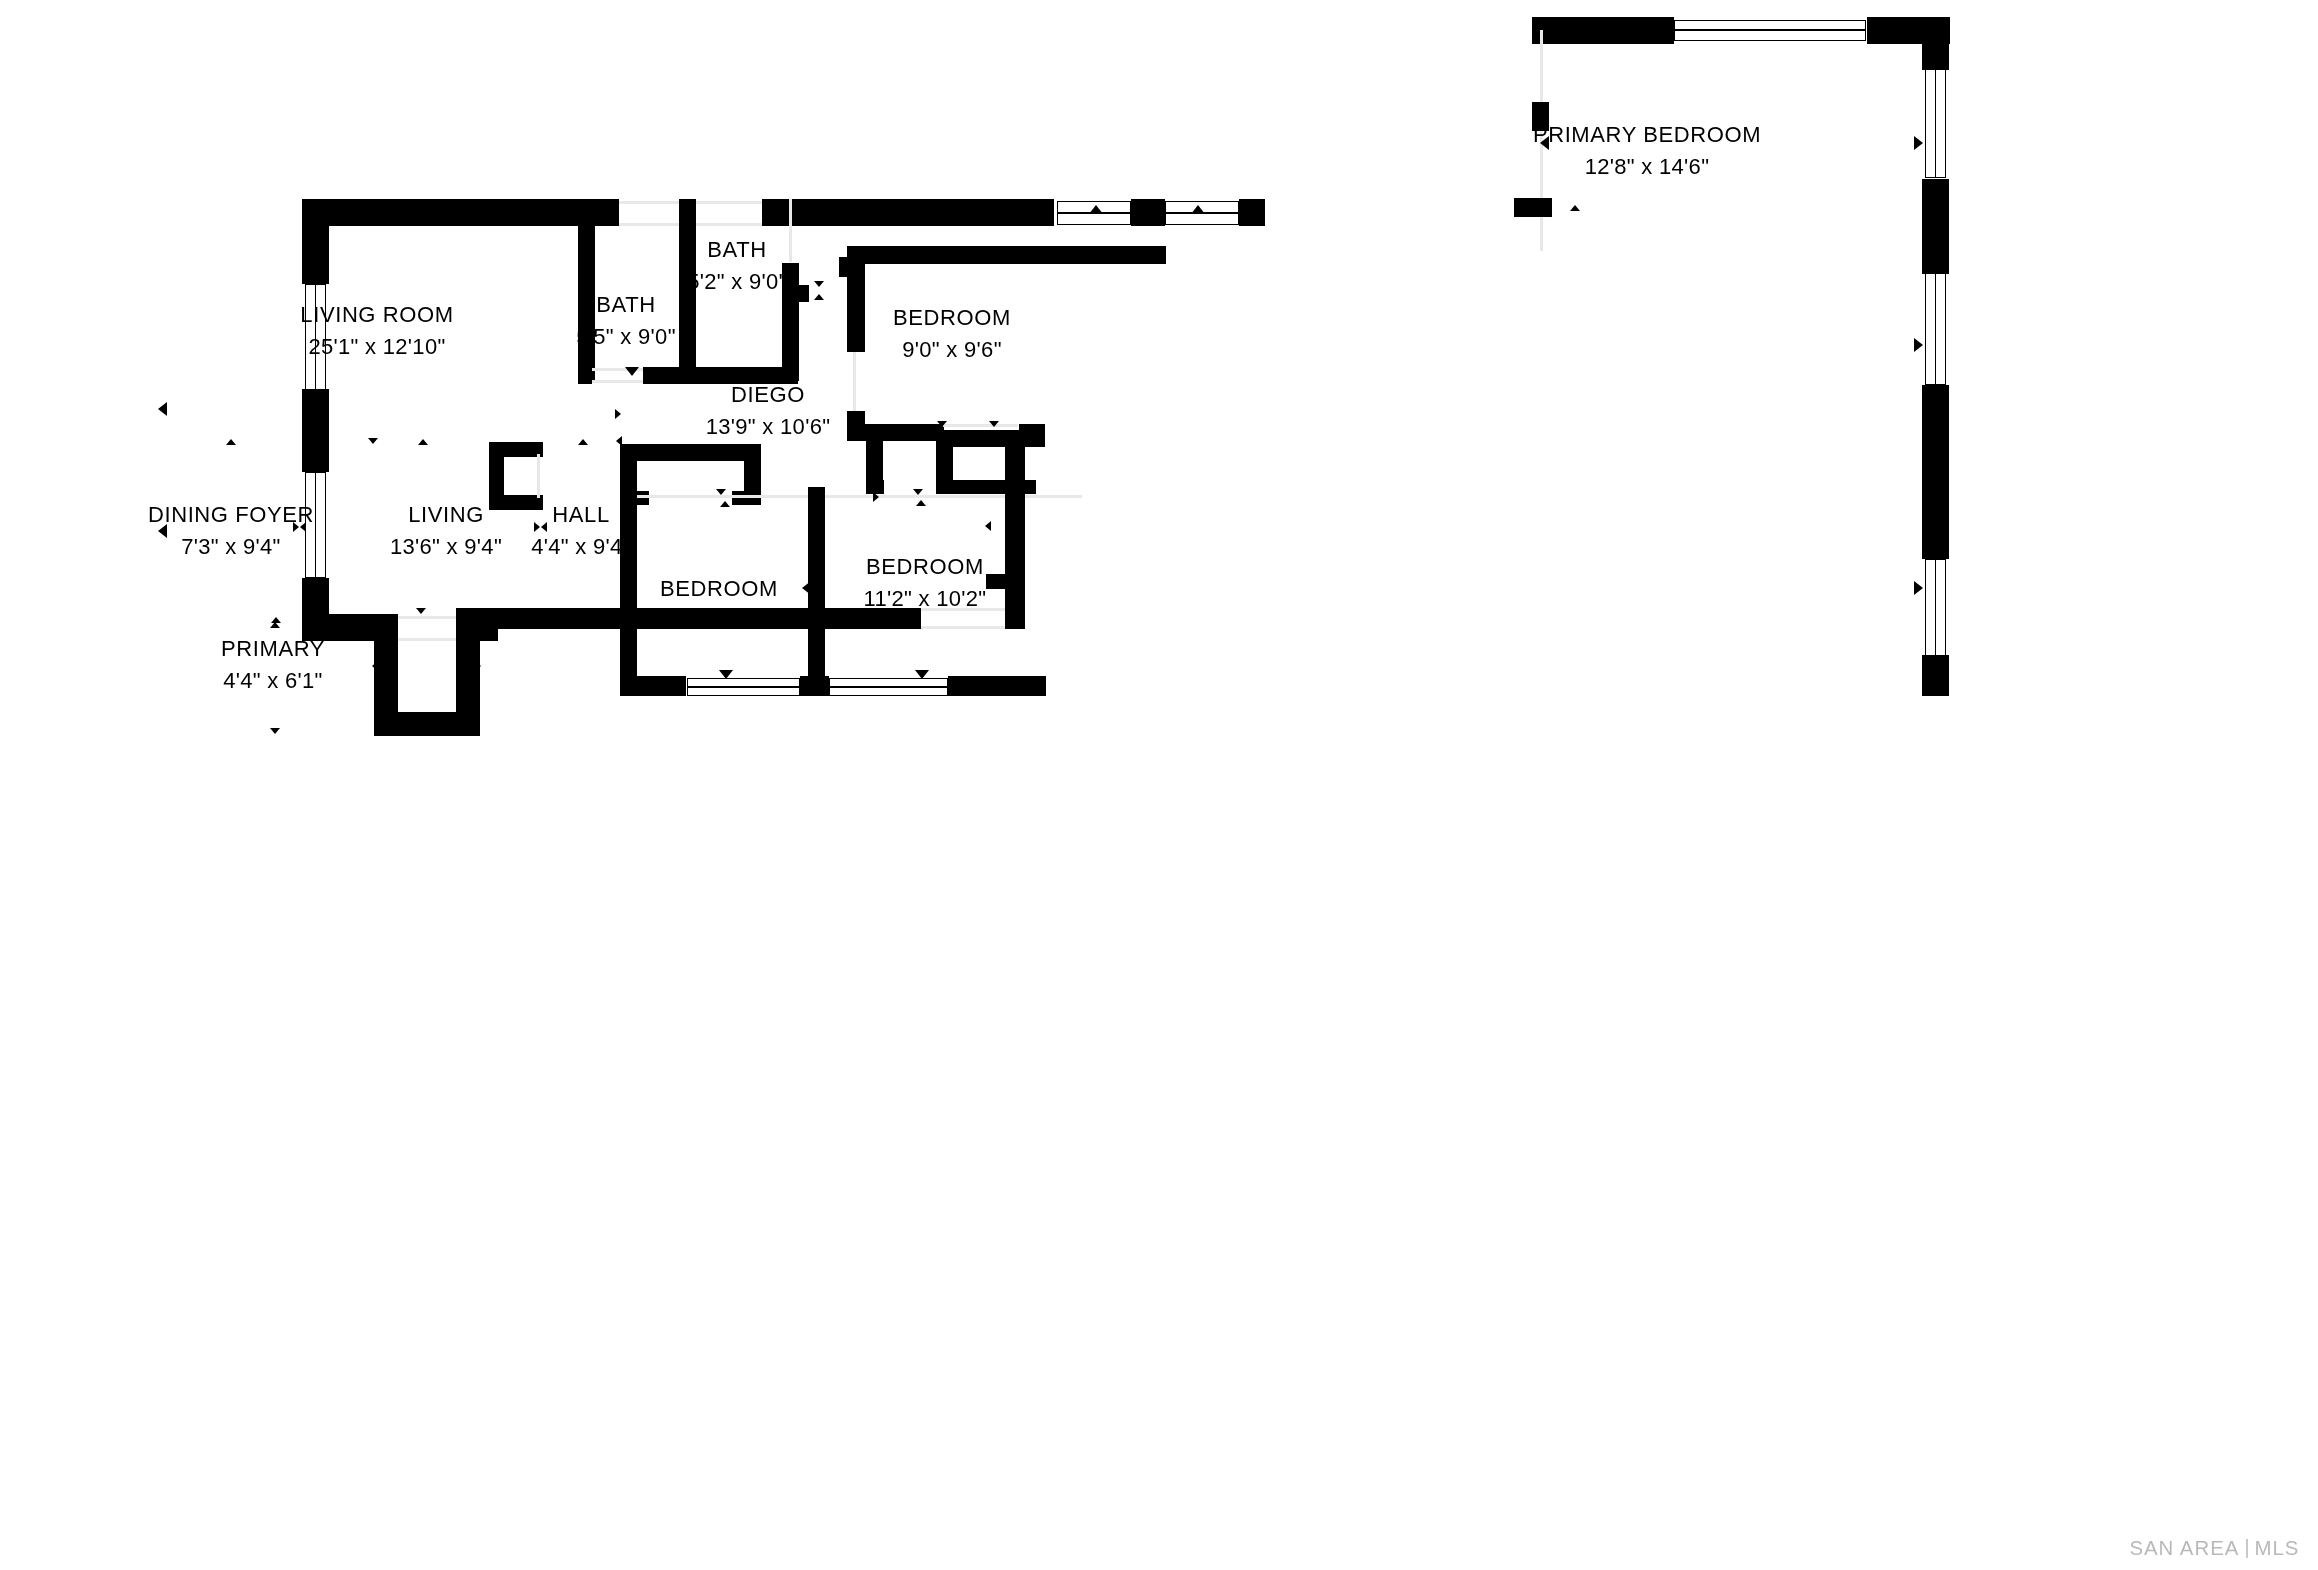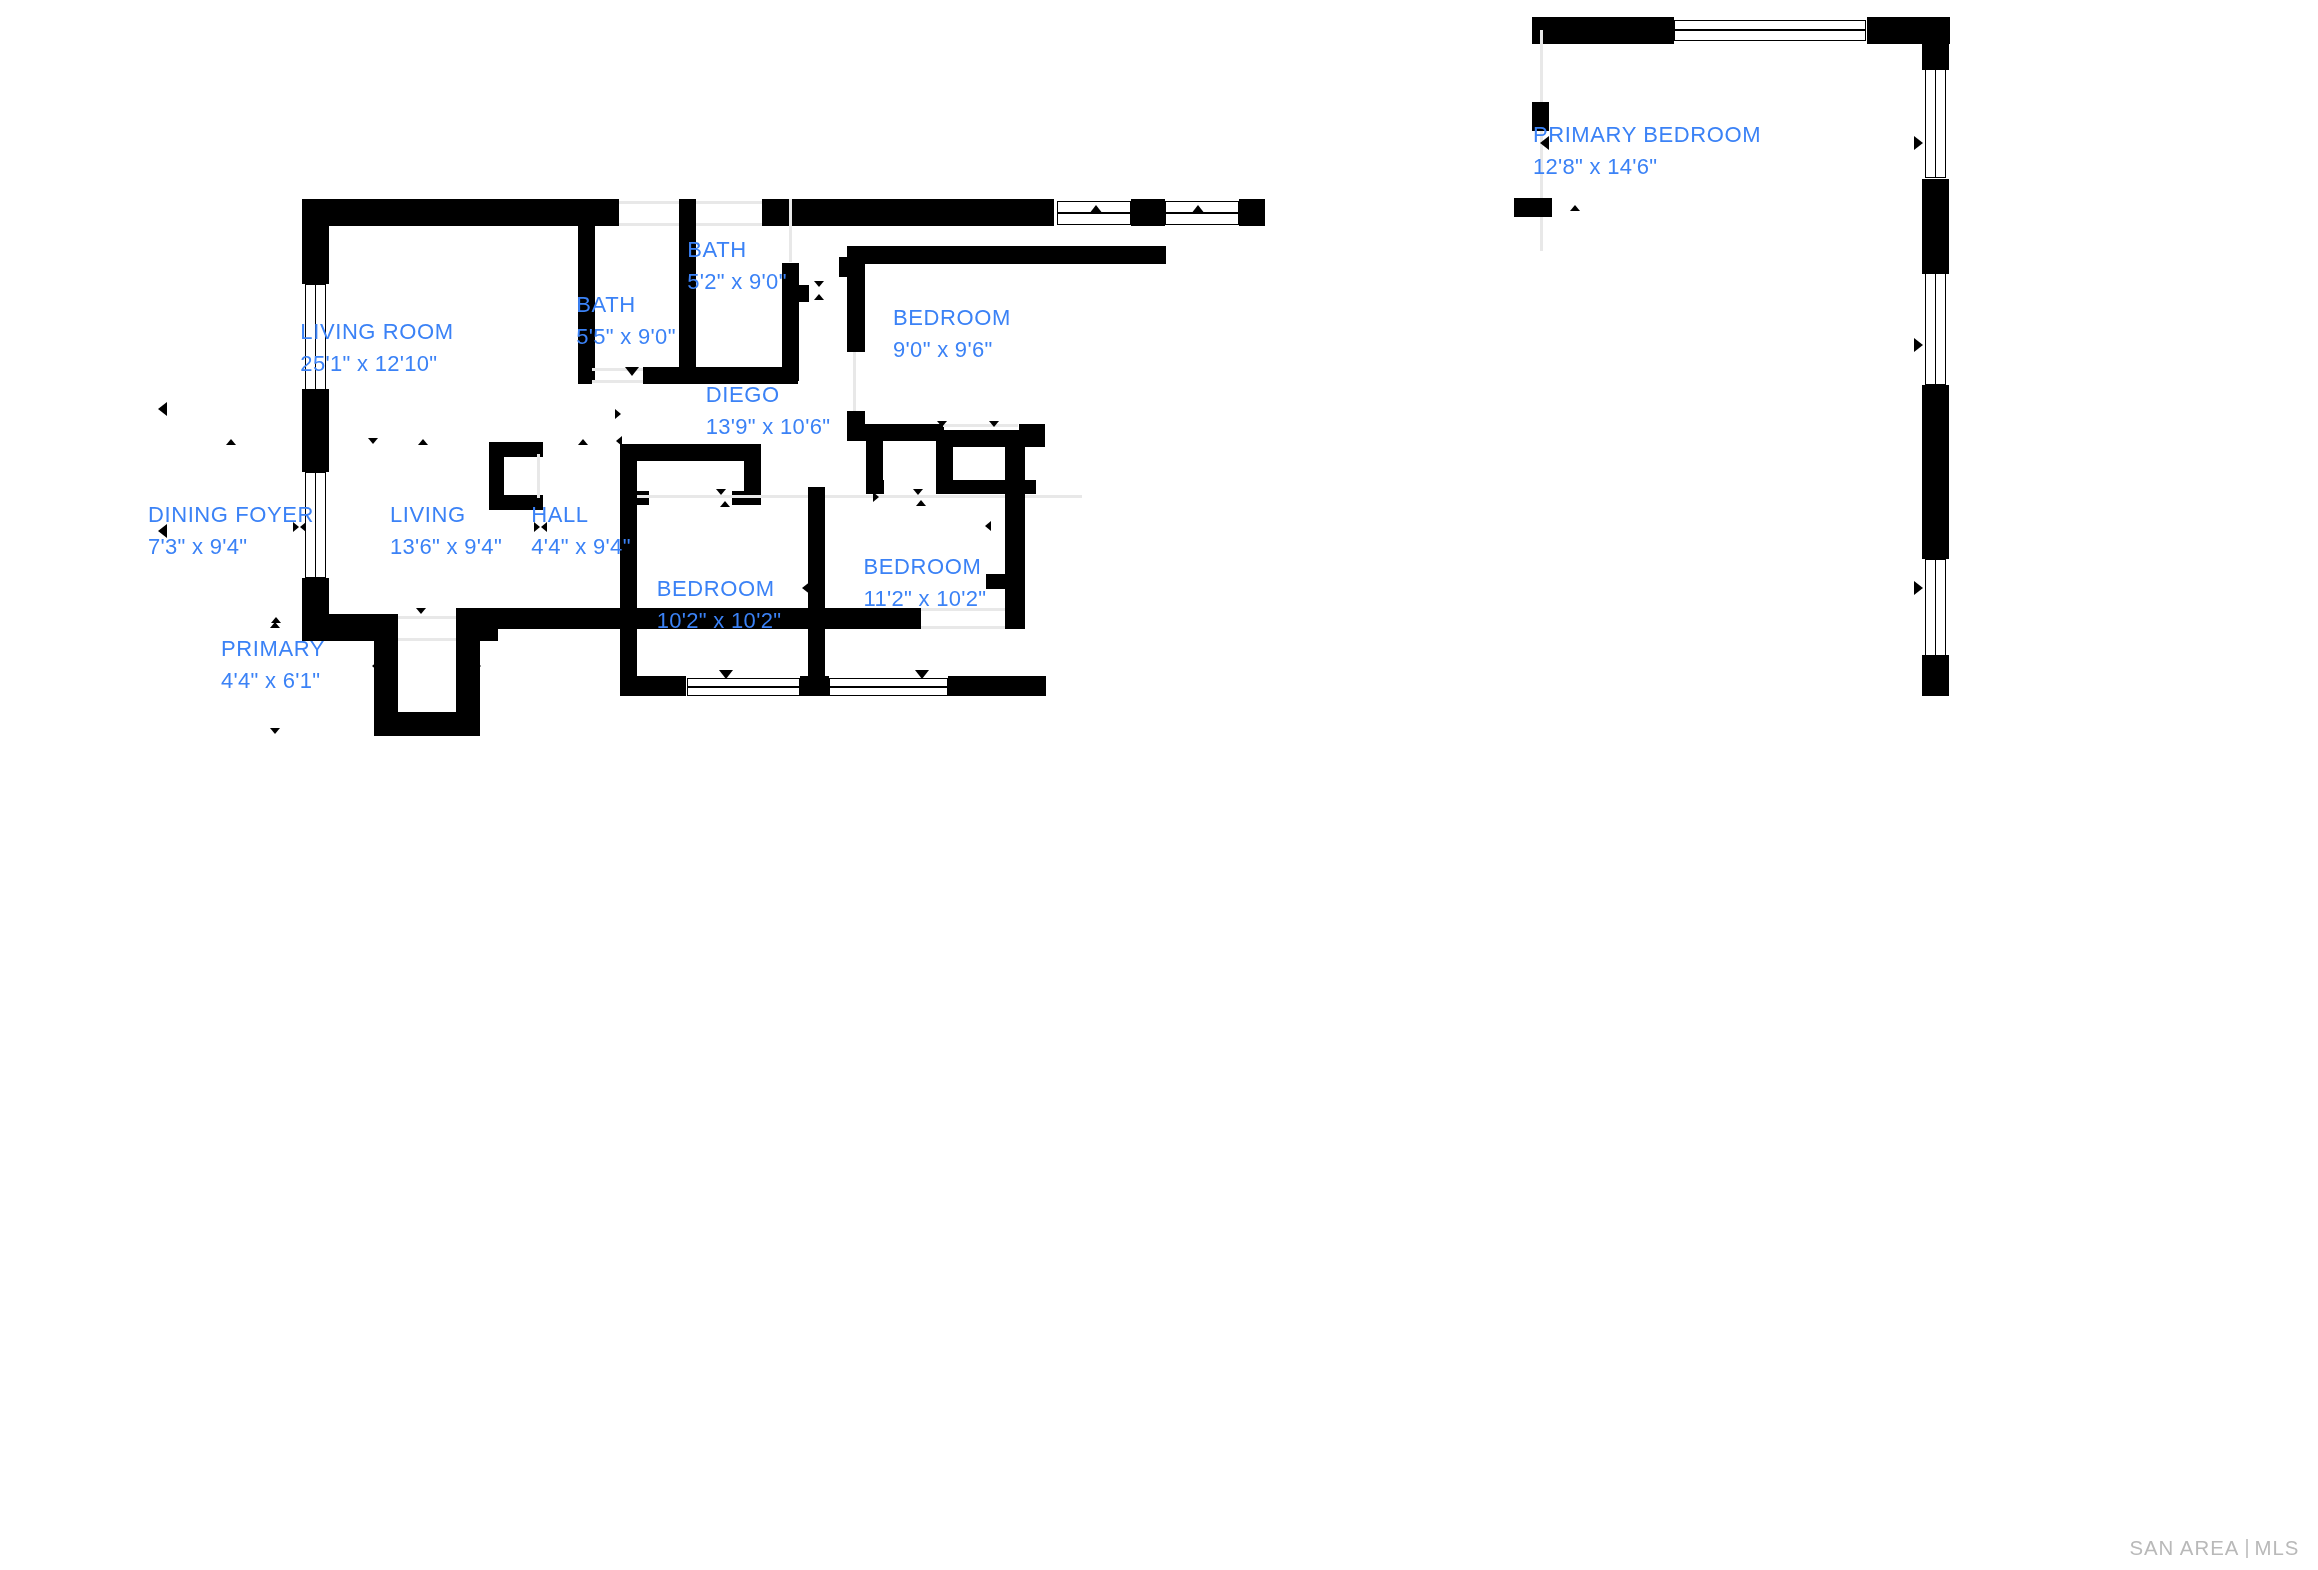--- a/index.html
+++ b/index.html
@@ -54,22 +54,22 @@
     position: absolute;
     top: 0; bottom: 0;
     left: 50%;
     width: 1.5px;
     margin-left: -0.8px;
     background: #000000;
   }
   
   .room-label {
     position: absolute;
-    text-align: left;
-    color: #3b82f6;
+    text-align: center;
+    color: #000000;
     line-height: 1.32;
     white-space: nowrap;
     transform: translate(-50%, -50%);
     pointer-events: none;
   }
   .room-label .rname {
     display: block;
     font-size: 22px;
     letter-spacing: 0.6px;
     font-weight: 400;
@@ -273,21 +273,21 @@
   <div class="room-label" style="left:737px; top:266px;">
     <span class="rname">BATH</span>
     <span class="rdim">5'2" x 9'0"</span>
   </div>
 
   <div class="room-label" style="left:626px; top:321px;">
     <span class="rname">BATH</span>
     <span class="rdim">5'5" x 9'0"</span>
   </div>
 
-  <div class="room-label" style="left:377px; top:331px;margin-top:17px;">
+  <div class="room-label" style="left:377px; top:331px;">
     <span class="rname">LIVING ROOM</span>
     <span class="rdim">25'1" x 12'10"</span>
   </div>
 
   <div class="room-label" style="left:952px; top:334px;">
     <span class="rname">BEDROOM</span>
     <span class="rdim">9'0" x 9'6"</span>
   </div>
 
   <div class="room-label" style="left:768px; top:411px;">

